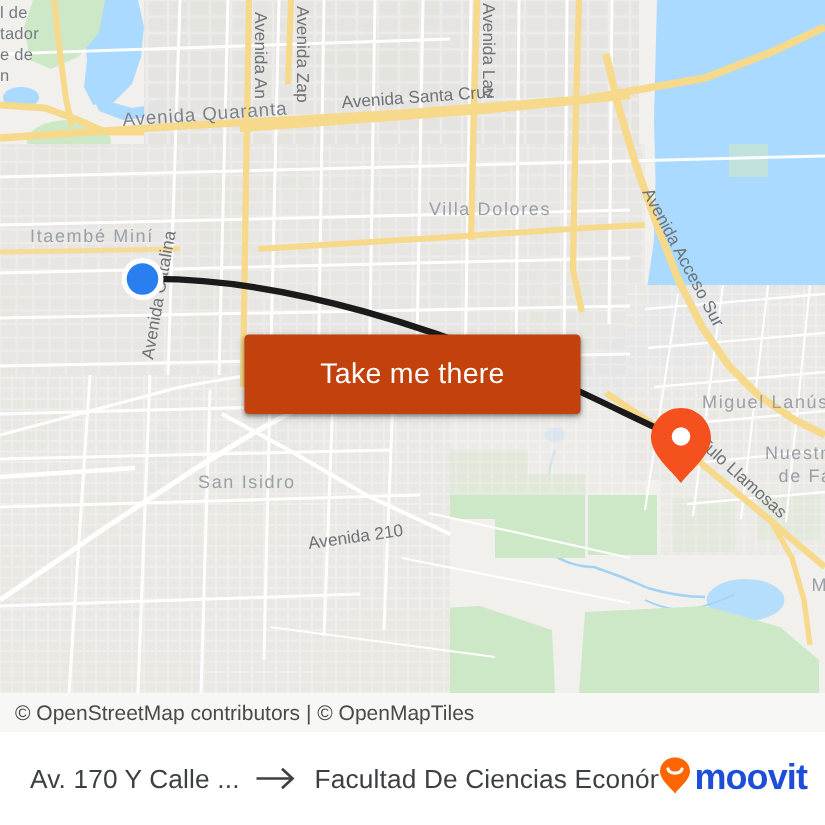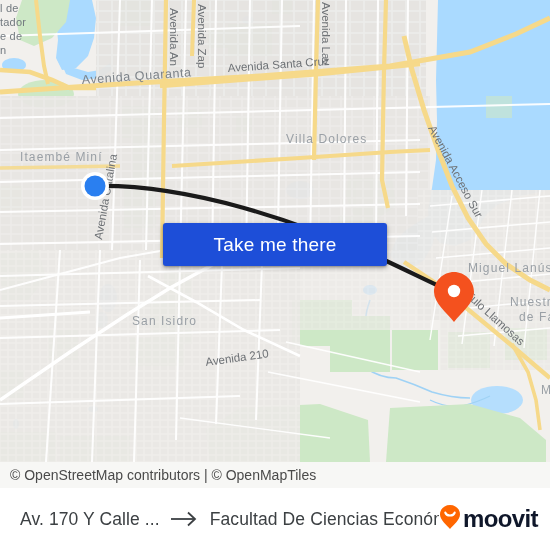--- a/index.html
+++ b/index.html
@@ -50,22 +50,22 @@
     font-size: 12.5px;
     letter-spacing: .6px;
   }
 
   
   #take-me-there {
     position: absolute;
     left: 163px;
     top: 223px;
     width: 224px;
-    height: 43px;
-    background: #1d4ed8;
+    height: 53px;
+    background: #c2410c;
     border: none;
     border-radius: 3px;
     color: #ffffff;
     font-family: "Liberation Sans", sans-serif;
     font-size: 19px;
     letter-spacing: .2px;
     cursor: pointer;
     box-shadow: 0 2px 5px rgba(0,0,0,.30), 0 1px 2px rgba(0,0,0,.22);
     padding: 0;
     display: flex;
@@ -129,21 +129,21 @@
   }
   #brand-logo {
     display: flex;
     align-items: center;
     padding-right: 12px;
     flex: 0 0 auto;
   }
   #brand-name {
     font-size: 24px;
     font-weight: bold;
-    color: #0f172a;
+    color: #1d4ed8;
     letter-spacing: -.6px;
     font-family: "Liberation Sans", sans-serif;
     margin-left: 2px;
   }
 </style>
 </head>
 <body>
 
 <div id="app">
 

